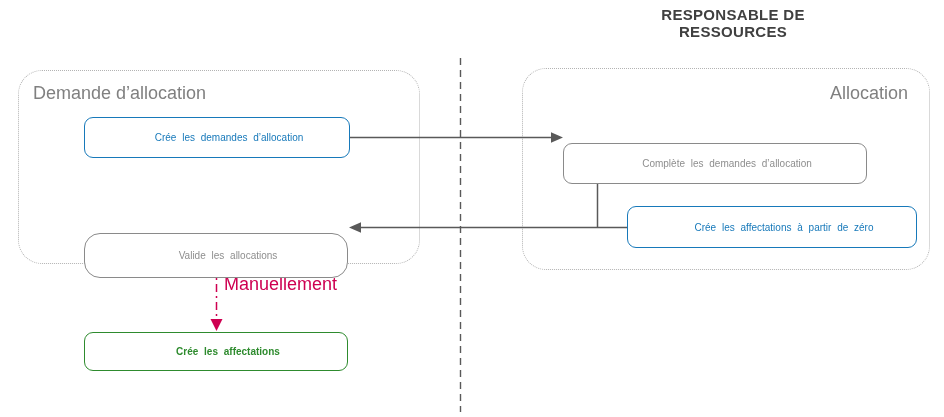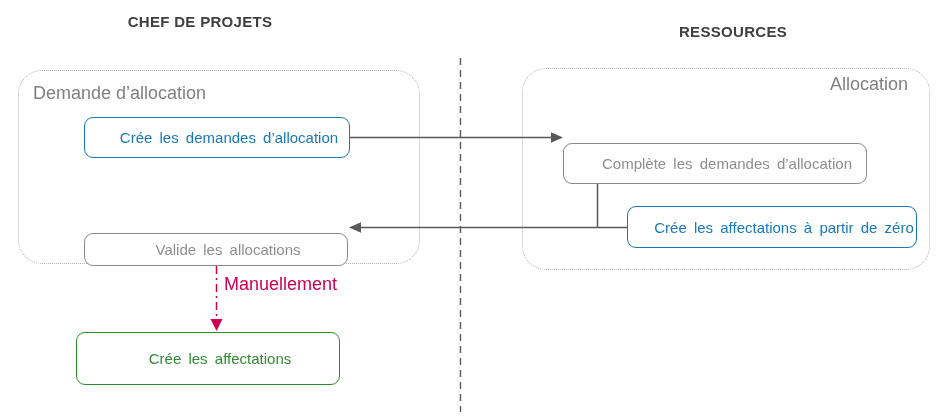--- a/index.html
+++ b/index.html
@@ -33,44 +33,44 @@
   }
   #zone-demande    { left: 18px;  top: 70px; width: 400px; height: 192px; }
   #zone-allocation { left: 522px; top: 68px; width: 406px; height: 200px; }
 
   .zone-label {
     position: absolute;
     font-size: 18px;
     color: var(--container-label);
   }
   #zone-label-demande    { left: 33px;  top: 83px; }
-  #zone-label-allocation { left: 772px; top: 74px; width: 136px; text-align: right; }
+  #zone-label-allocation { left: 772px; top: 83px; width: 136px; text-align: right; }
 
   .node {
     position: absolute;
     display: flex;
     align-items: center;
     justify-content: center;
     background: #ffffff;
-    font-size: 15px;
+    font-size: 10px;
     border-radius: 9px;
     word-spacing: 3px;
     text-align: center;
     box-sizing: border-box;
     padding-left: 24px;
   }
   .node.blue  { border: 1.5px solid var(--node-blue);  color: var(--node-blue); }
   .node.gray  { border: 1px solid var(--node-gray-border); color: var(--node-gray-text); margin-top: 27px; }
   .node.green { border: 1.5px solid var(--node-green); color: var(--node-green); }
 
   #node-cree-demandes     { left: 84px;  top: 117px; width: 266px; height: 41px; }
   #node-complete-demandes { left: 563px; top: 116px; width: 304px; height: 41px; }
-  #node-valide            { left: 84px;  top: 206px; width: 264px; height: 33px; }
+  #node-valide            { left: 84px;  top: 206px; width: 264px; height: 45px; border-radius: 16px; }
   #node-zero              { left: 627px; top: 206px; width: 290px; height: 42px; }
-  #node-affectations      { left: 76px;  top: 332px; width: 264px; height: 53px; }
+  #node-affectations      { left: 84px;  top: 332px; width: 264px; height: 39px; font-weight: bold; }
 
   #edges-layer {
     position: absolute;
     left: 0; top: 0;
     width: 944px; height: 417px;
     pointer-events: none;
   }
   .edge       { stroke: var(--arrow-gray); stroke-width: 1.5; fill: none; }
   .edge-head  { fill: var(--arrow-gray); stroke: none; }
   .divider    { stroke: var(--arrow-gray); stroke-width: 1.4; fill: none; }
@@ -82,24 +82,23 @@
     left: 224px; top: 274px;
     font-size: 18px;
     color: var(--manual-pink);
   }
 </style>
 </head>
 <body>
 
 <div id="canvas">
 
-  <div class="lane-title" id="lane-title-left">CHEF DE PROJETS</div>
 
   <div class="lane-title" id="lane-title-right">
-    <br>
+    <span>RESPONSABLE DE</span><br>
     <span>RESSOURCES</span>
   </div>
 
   <div class="zone" id="zone-demande"></div>
   <div class="zone" id="zone-allocation"></div>
 
   <div class="zone-label" id="zone-label-demande">Demande d’allocation</div>
   <div class="zone-label" id="zone-label-allocation">Allocation</div>
 
   <svg id="edges-layer" viewBox="0 0 944 417" xmlns="http://www.w3.org/2000/svg">

